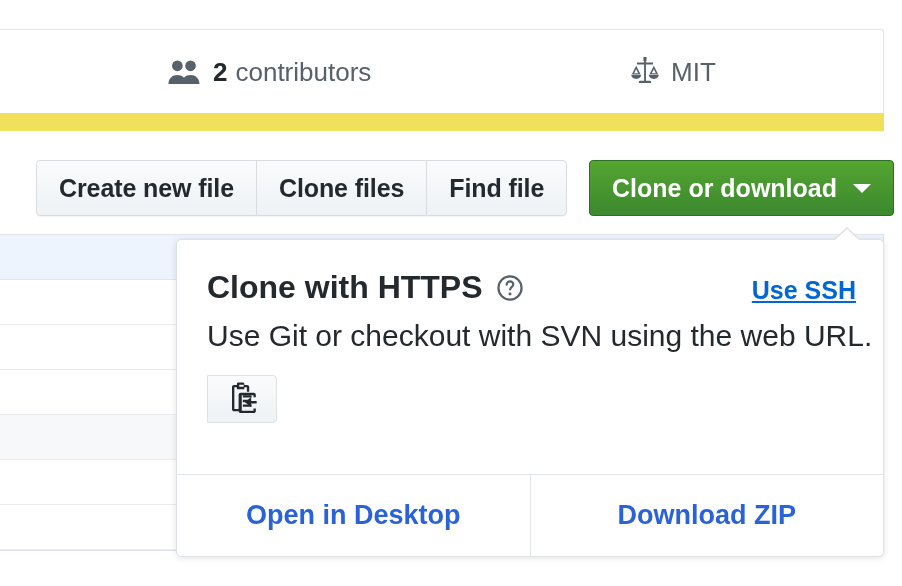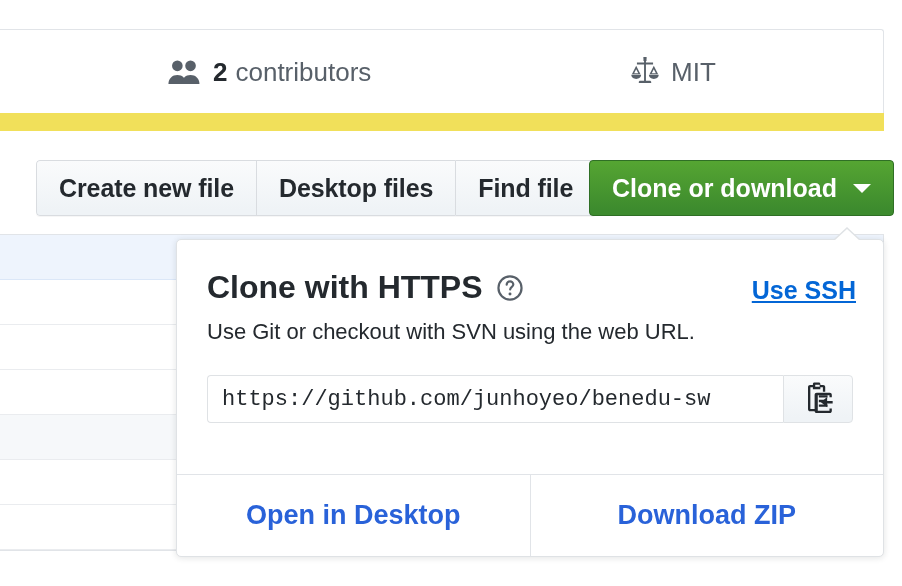--- a/index.html
+++ b/index.html
@@ -237,21 +237,21 @@
     cursor: pointer;
     white-space: nowrap;
     text-decoration: underline;
   }
 
   .popup-desc {
     position: absolute;
     left: 30px;
     top: 79px;
     color: #24292e;
-    font-size: 22px;
+    font-size: 30px;
     white-space: nowrap;
     text-align: center;
   }
 
   .url-row {
     position: absolute;
     left: 30px;
     top: 135px;
     display: flex;
     width: 646px;
@@ -343,21 +343,21 @@
     </div>
   </div>
 
   <div class="lang-bar">
     <span class="lang-seg" id="lang-seg-0" style="width: 100%; background: rgb(241, 224, 90);"></span>
   </div>
 
   <div class="file-toolbar">
     <div class="btn-group">
       <div class="btn">Create new file</div>
-      <div class="btn">Desktop files</div>
+      <div class="btn">Clone files</div>
       <div class="btn">Find file</div>
     </div>
 
     <div class="clone-btn">
       <span>Clone or download</span>
       <span class="caret"></span>
     </div>
   </div>
 
   <div class="file-list">
@@ -387,21 +387,20 @@
             <circle cx="8" cy="11.4" r="0.85" fill="#586069" stroke="none"></circle>
           </svg>
         </span>
       </div>
 
       <div class="use-ssh">Use SSH</div>
 
       <div class="popup-desc">Use Git or checkout with SVN using the web URL.</div>
 
       <div class="url-row">
-        <input class="url-input" type="text" value="https://github.com/junhoyeo/benedu-sw" style="">
         <div class="copy-btn">
           <span>
             <svg width="34" height="34" viewBox="0 0 16 16" fill="#24292e" xmlns="http://www.w3.org/2000/svg">
               <path d="M4.3 1.4h1.3V.9c0-.4.3-.7.7-.7h2.1c.4 0 .7.3.7.7v.5h1.3c.6 0 1 .4 1 1v2.2h-1.1V2.5H9.1v.9H5.6v-.9H4.4v10.2h2.3v1.1H4.3c-.6 0-1-.4-1-1V2.4c0-.6.4-1 1-1zm2.4-.1v.9h2.1v-.9H6.7z"></path>
               <path d="M8.4 6.2h4.1v1.1H8.4zM8.4 8.4h3v1.1h-3zM8.4 10.6h4.1v1.1H8.4z"></path>
               <path d="M14.9 8.9h-2.6V7.1l-2.9 2.4 2.9 2.4v-1.8h2.6z"></path>
               <path d="M7.4 5.1h6.1c.6 0 1 .4 1 1v1.1h-1.1v-1H7.9v7.3h5.5v-1h1.1v1.1c0 .6-.4 1-1 1H7.4c-.6 0-1-.4-1-1V6.1c0-.6.4-1 1-1z"></path>
             </svg>
           </span>
         </div>

